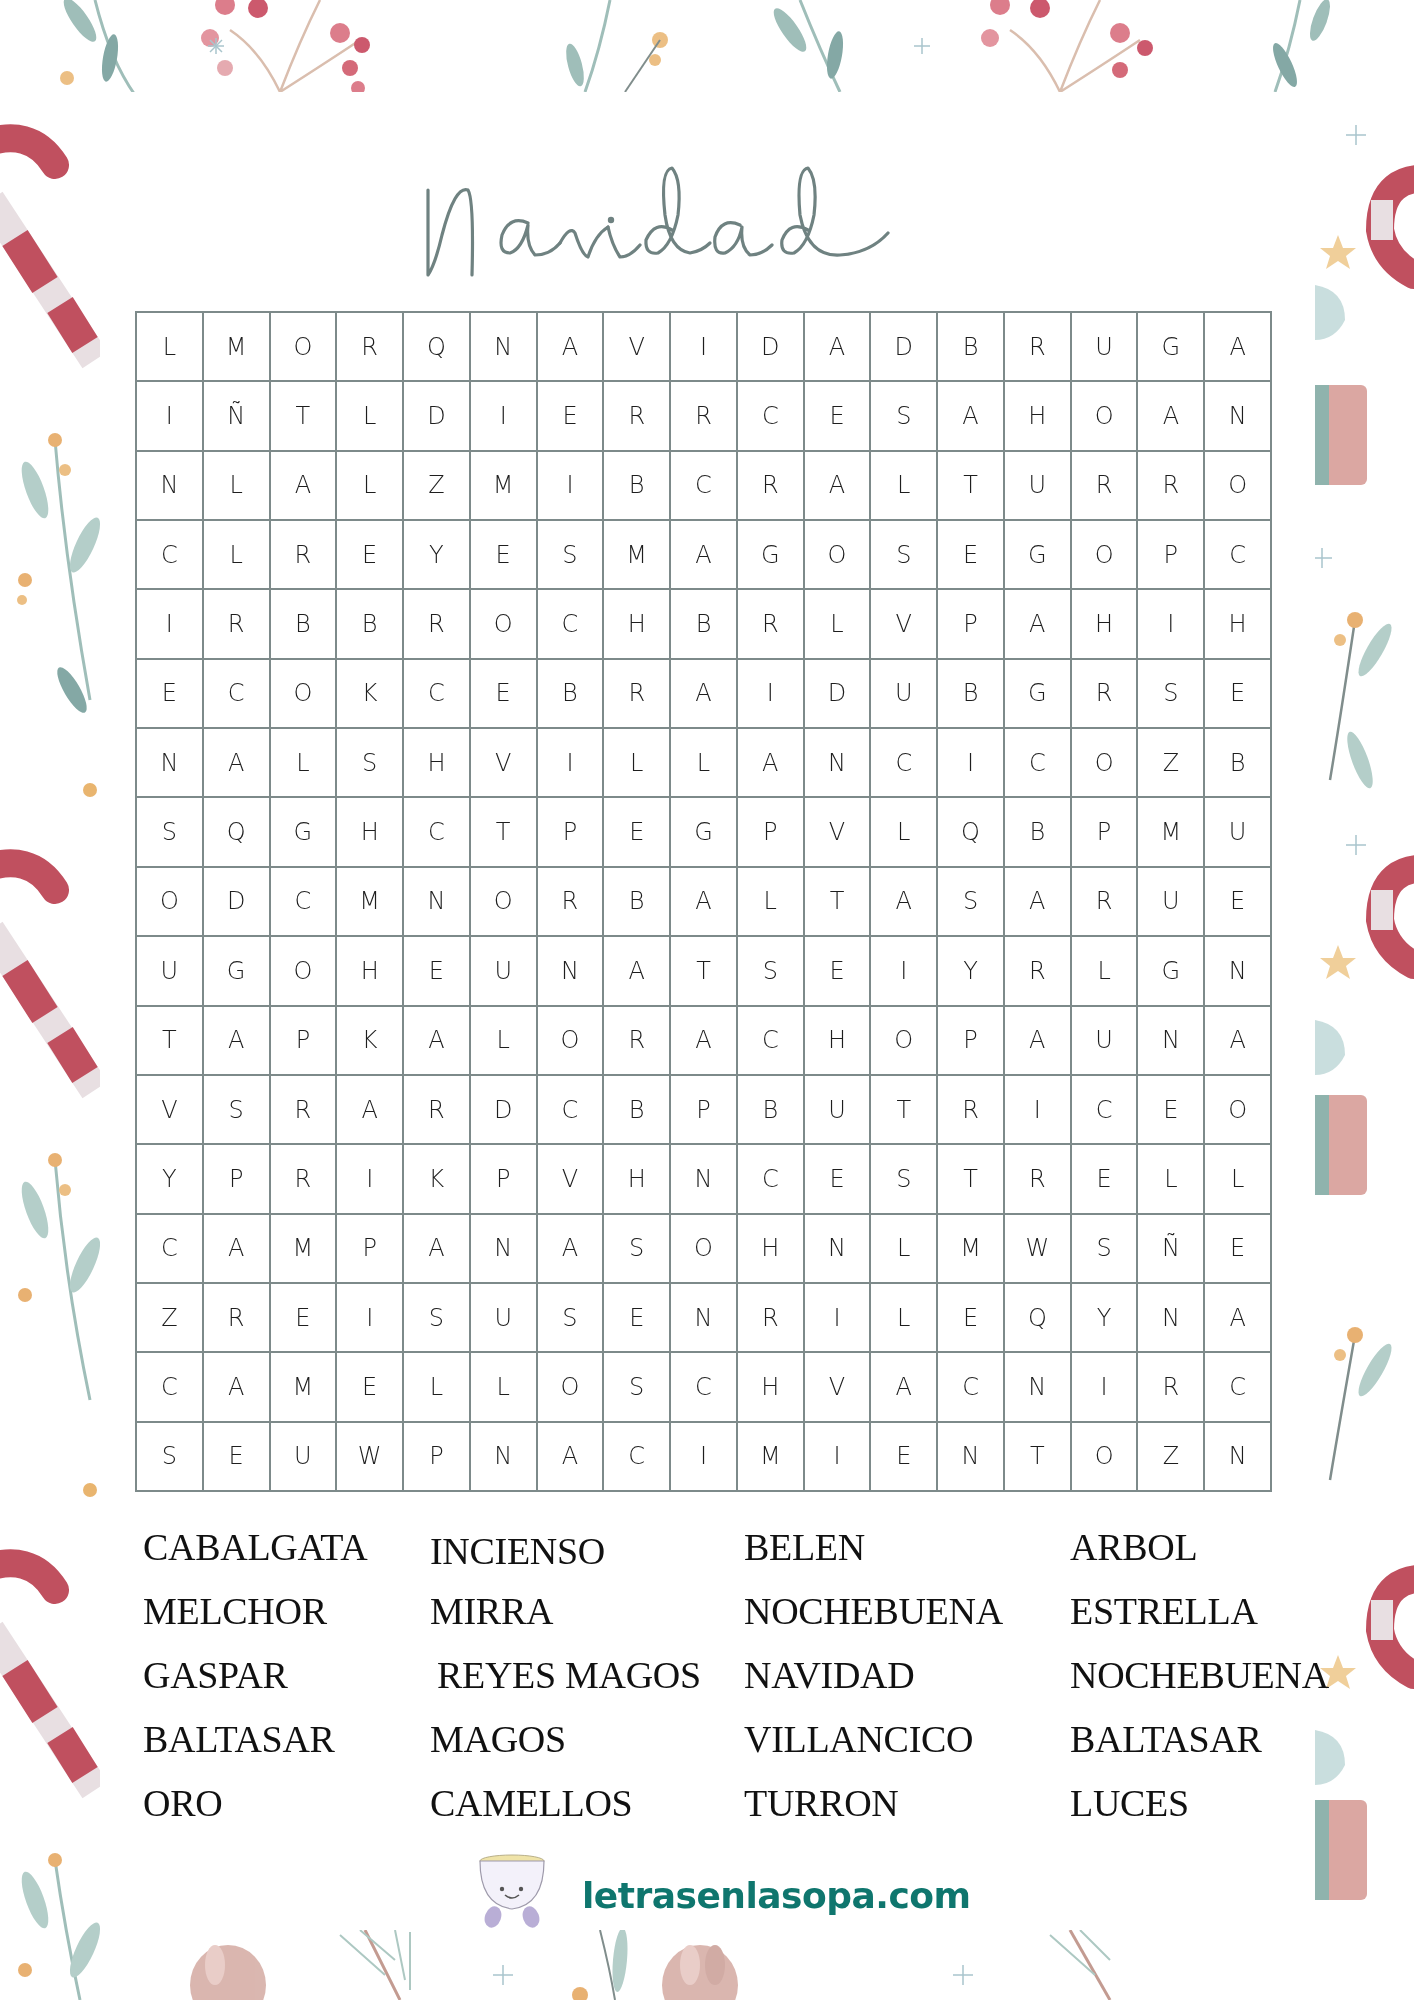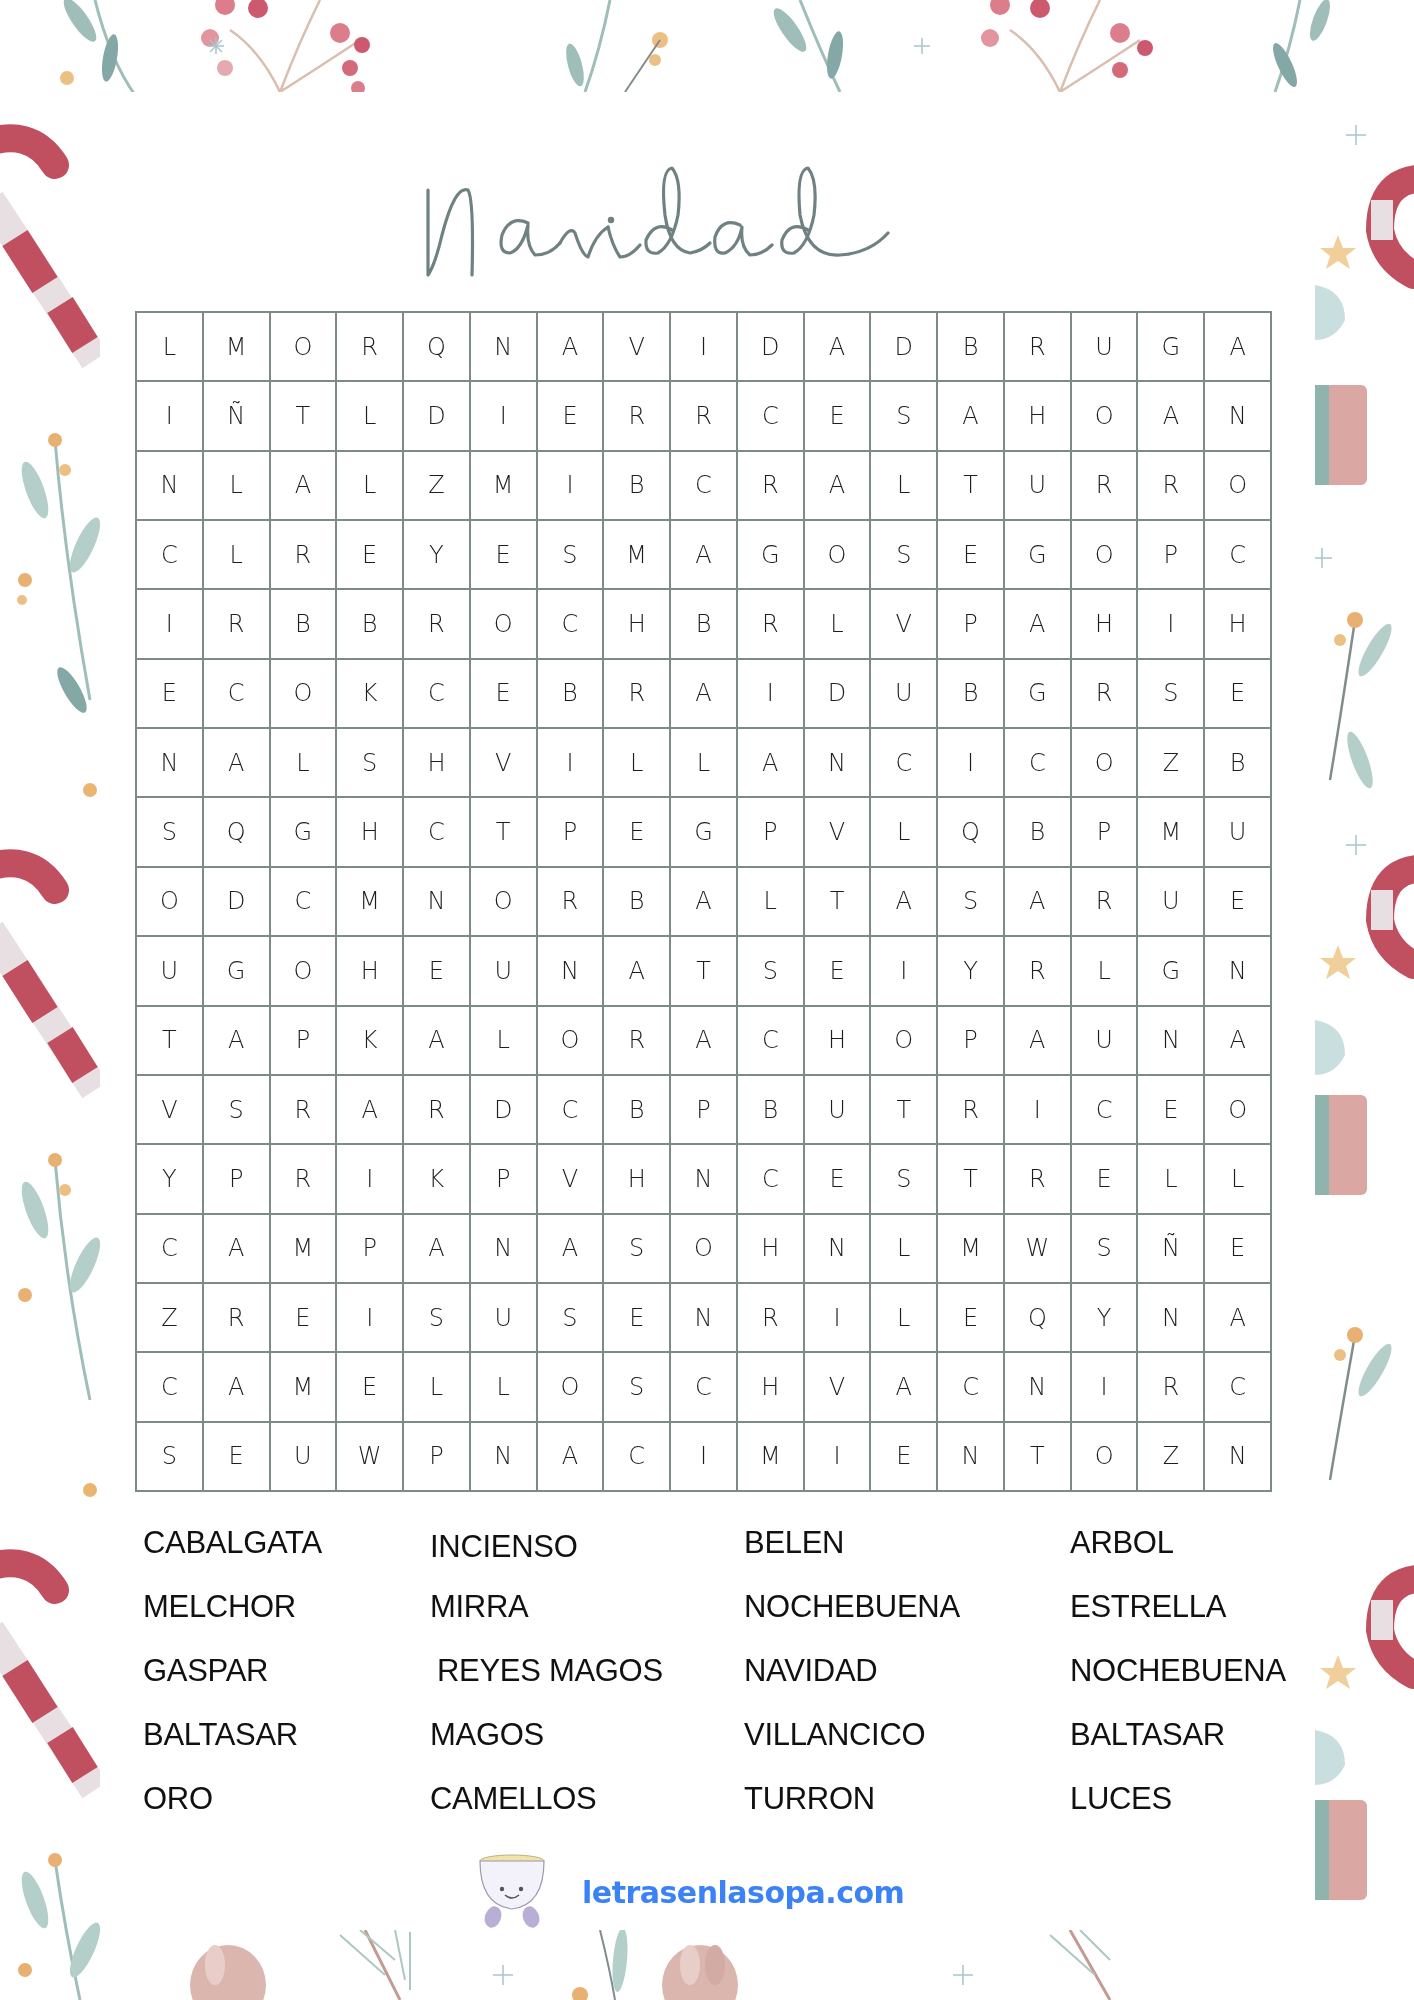--- a/index.html
+++ b/index.html
@@ -31,30 +31,30 @@
     border-right:2px solid #7d8a8a;
     border-bottom:2px solid #7d8a8a;
     display:flex; align-items:center; justify-content:center;
     font-size:24px; color:#1e1e1e; letter-spacing:0;
     font-family:"DejaVu Sans", sans-serif; font-weight:300;
   }
   .words {
     position:absolute; left:143px; top:1525px; width:1180px;
   }
   .word {
-    position:absolute; font-size:31px; color:#111;
-    font-family:Liberation Sans, sans-serif; white-space:nowrap;
+    position:absolute; font-size:38px; color:#111;
+    font-family:Liberation Serif, serif; white-space:nowrap;
     letter-spacing:-0.3px;
   }
   .footer {
     position:absolute; left:460px; top:1845px; height:80px; width:460px;
   }
   .footer .site {
     position:absolute; left:122px; top:30px;
-    font-size:30px; font-weight:bold; color:#3b82f6;
+    font-size:36px; font-weight:bold; color:#0f766e;
     font-family:"DejaVu Sans", sans-serif; letter-spacing:-0.5px;
   }
 </style>
 </head>
 <body>
 
 <svg class="deco" viewBox="0 0 1414 2000" xmlns="http://www.w3.org/2000/svg">
 
   <g opacity="0.85">
     <path d="M95 0 Q110 60 135 95" stroke="#8fb3ad" stroke-width="3" fill="none"></path>

